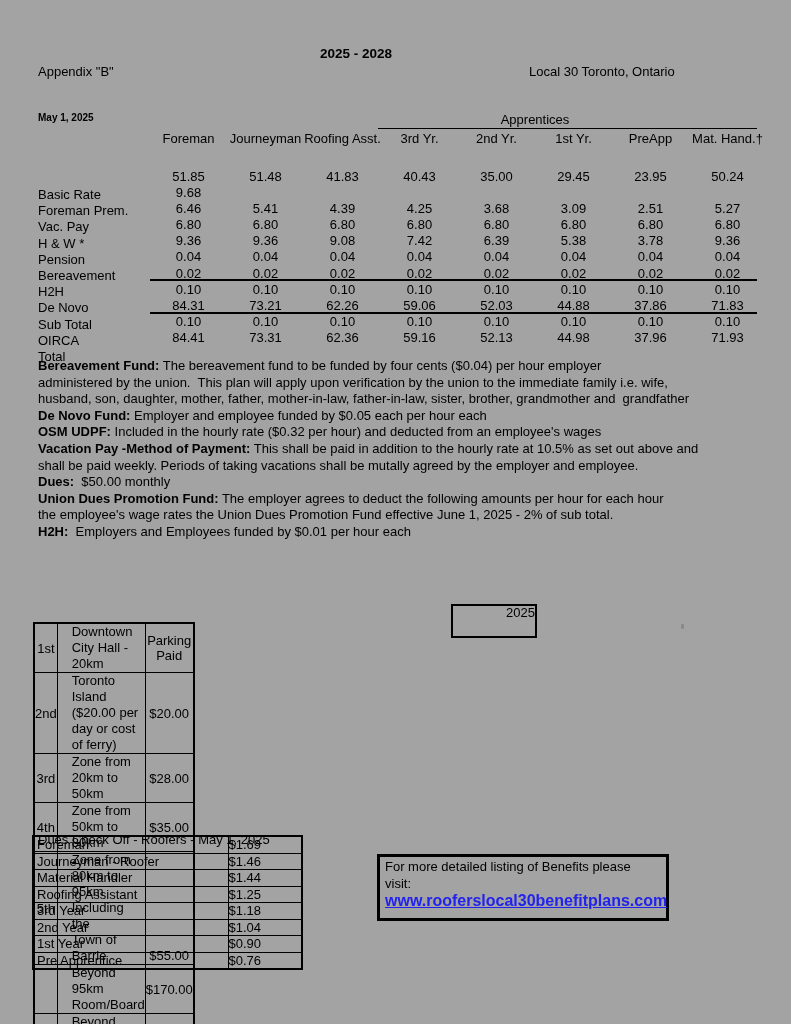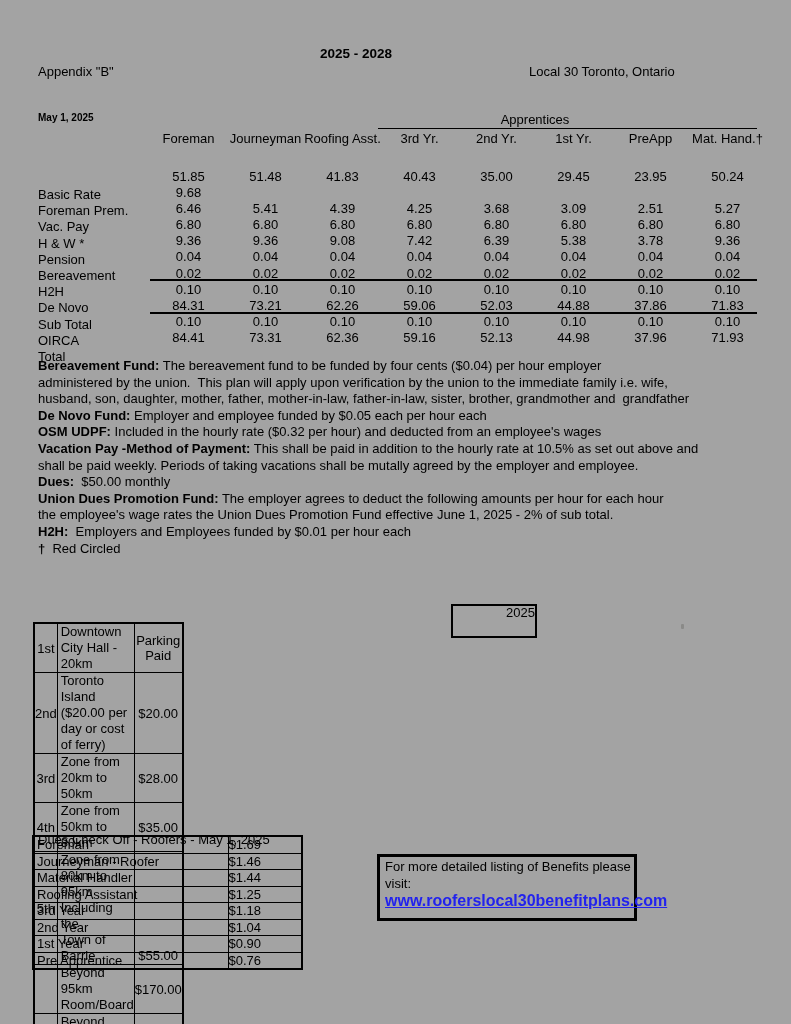--- a/index.html
+++ b/index.html
@@ -35,33 +35,33 @@
   .zones-heading span{text-decoration:underline;}
   .zones{position:absolute;left:33px;top:604px;}
   .year-cell{position:absolute;left:418px;top:0;width:86px;height:34px;border:2px solid #000;
              box-sizing:border-box;text-align:right;line-height:14px;}
   .zones-table{position:absolute;left:0;top:18px;border-collapse:collapse;table-layout:fixed;}
   .zones-table td{border:1px solid #000;padding:0;font-size:13px;overflow:hidden;}
   .zones-table{border:2.5px solid #000;}
   .zones-table tr{height:17px;}
   .zones-table tr.two-line{height:33px;}
   .zones-table td.zone{text-align:center;}
-  .zones-table td.desc{padding-left:3px;white-space:pre-wrap;line-height:16px;}
+  .zones-table td.desc{padding-left:14px;white-space:pre-wrap;line-height:16px;}
   .zones-table td.amt{text-align:center;}
   .zones-table tr.two-line td.amt{vertical-align:bottom;padding-bottom:1px;}
 
   
   .dues-heading{position:absolute;left:38px;top:832px;}
   .dues-table{position:absolute;left:32px;top:835px;border-collapse:collapse;table-layout:fixed;border:2.5px solid #000;}
   .dues-table td{border:1px solid #000;padding:0;font-size:13px;height:15.5px;}
   .dues-table td.lbl{padding-left:3px;}
   .dues-table td.amt{padding-right:4px;}
 
   
-  .benefits{position:absolute;left:377px;top:854px;width:260px;height:67px;border:3px solid #000;
+  .benefits{position:absolute;left:377px;top:854px;width:292px;height:67px;border:3px solid #000;
             box-sizing:border-box;padding:2px 0 0 5px;}
   .benefits .bline{line-height:16.5px;}
   .benefits a{font-size:16px;font-weight:bold;text-decoration:underline;cursor:pointer;}
 
   .stray{position:absolute;left:681px;top:624px;width:3px;height:5px;background:#8a8a88;border-radius:1px;}
 </style>
 </head>
 <body>
 
 <div class="page">
@@ -217,21 +217,20 @@
       <div class="note-line">administered by the union.  This plan will apply upon verification by the union to the immediate family i.e. wife,</div>
       <div class="note-line">husband, son, daughter, mother, father, mother-in-law, father-in-law, sister, brother, grandmother and  grandfather</div>
       <div class="note-line"><b>De Novo Fund:</b> Employer and employee funded by $0.05 each per hour each</div>
       <div class="note-line"><b>OSM UDPF:</b> Included in the hourly rate ($0.32 per hour) and deducted from an employee's wages</div>
       <div class="note-line"><b>Vacation Pay -Method of Payment:</b> This shall be paid in addition to the hourly rate at 10.5% as set out above and</div>
       <div class="note-line">shall be paid weekly. Periods of taking vacations shall be mutally agreed by the employer and employee.</div>
       <div class="note-line"><b>Dues:</b>  $50.00 monthly</div>
       <div class="note-line"><b>Union Dues Promotion Fund:</b> The employer agrees to deduct the following amounts per hour for each hour</div>
       <div class="note-line">the employee's wage rates the Union Dues Promotion Fund effective June 1, 2025 - 2% of sub total.</div>
       <div class="note-line"><b>H2H:</b>  Employers and Employees funded by $0.01 per hour each</div>
-      <div class="note-line"><b>†</b>  Red Circled</div>
     </div>
 
 
   <div class="zones">
     <div class="year-cell">2025</div>
     <table class="zones-table">
       <colgroup>
           <col style="width:119px">
           <col style="width:299px">
           <col style="width:86px">

